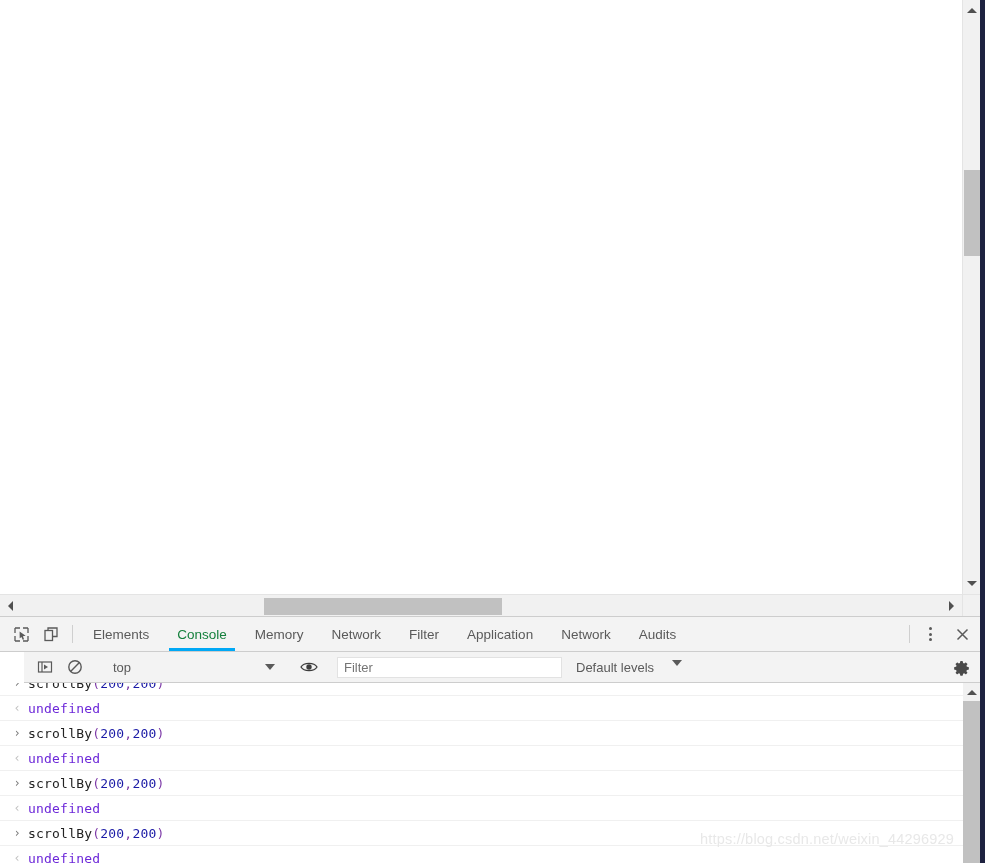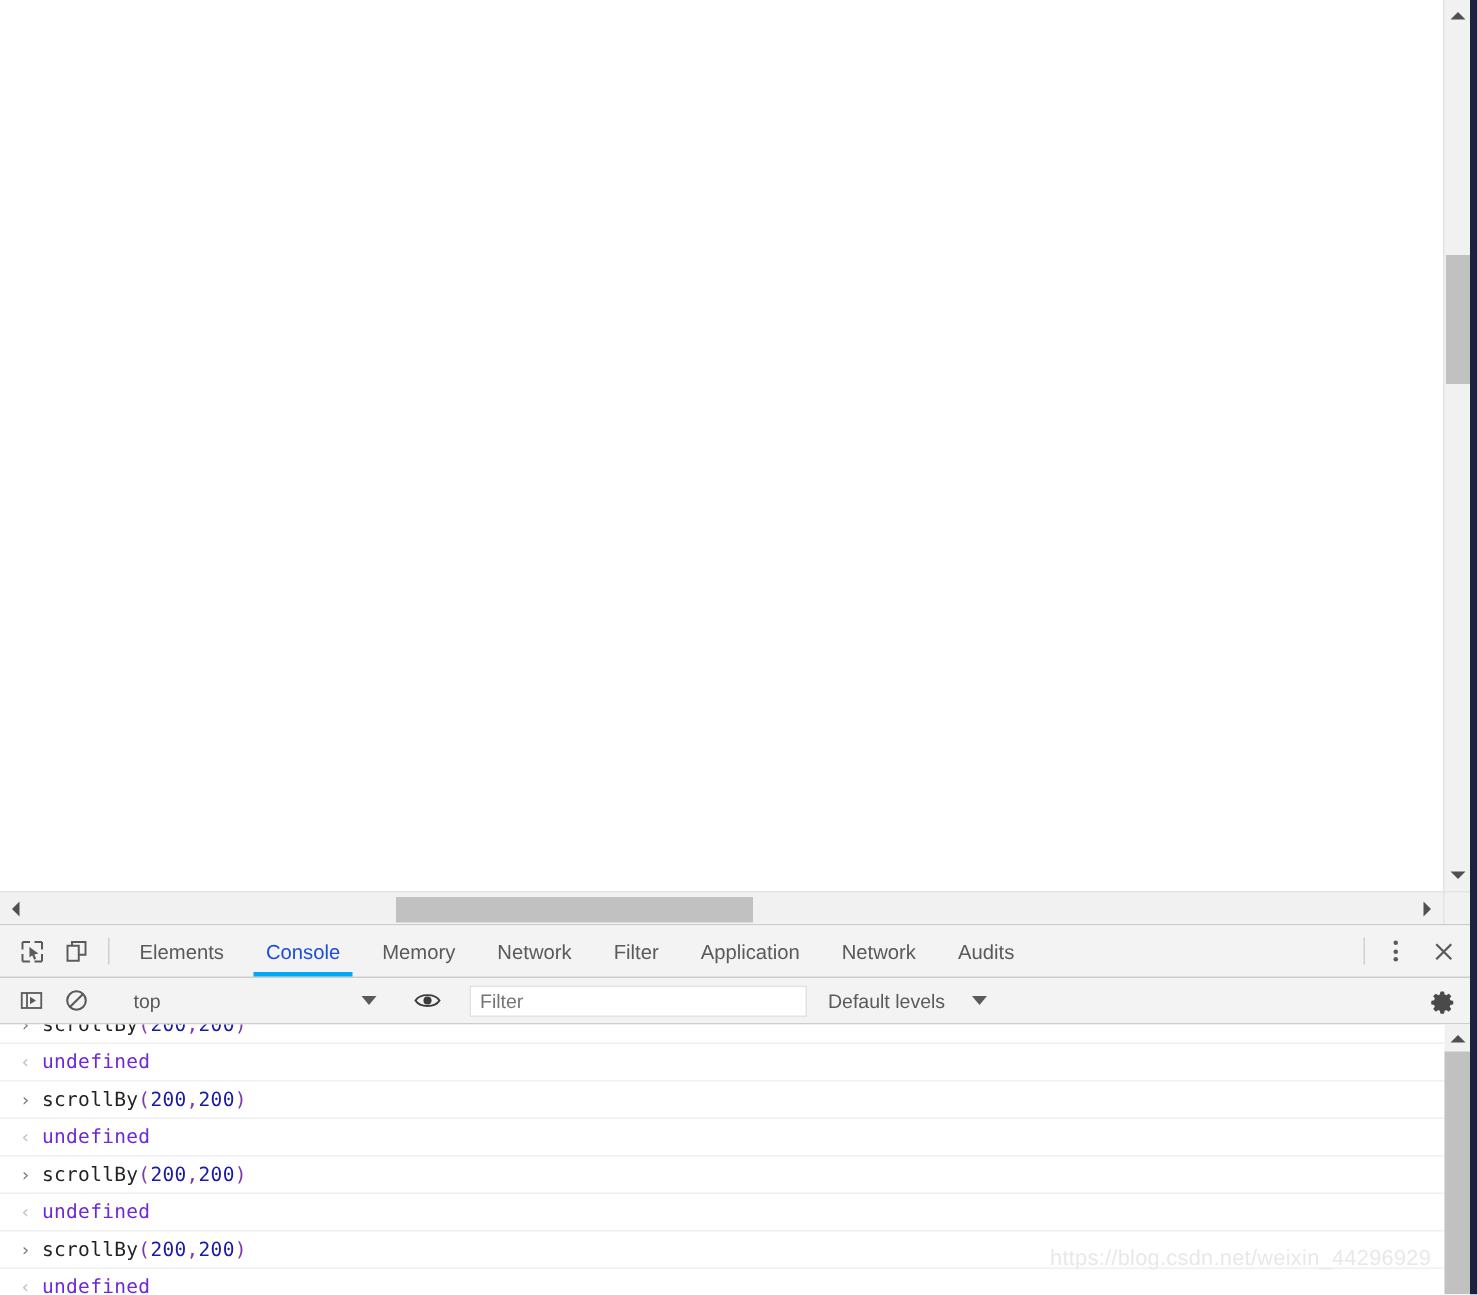--- a/index.html
+++ b/index.html
@@ -167,21 +167,21 @@
   .tab {
     padding: 0 14px;
     display: flex;
     align-items: center;
     font-size: 13.5px;
     color: #5a5a5a;
     cursor: pointer;
     position: relative;
     white-space: nowrap;
   }
-  .tab.active { color: #1d4ed8; text-align: right; }
+  .tab.active { color: #15803d; text-align: right; }
   .tab.active::after {
     content: "";
     position: absolute;
     left: 6px; right: 6px;
     bottom: 0;
     height: 3px;
     background: #00a8f5;
   }
 
   .tab-spacer { flex: 1; }
@@ -210,20 +210,21 @@
   }
 
   
   #console-toolbar {
     position: relative;
     height: 31px;
     background: #f3f3f3;
     border-bottom: 1px solid #cdcdcd;
     display: flex;
     align-items: center;
+    margin-left: 24px;
   }
   #ctx-select {
     width: 178px;
     height: 22px;
     background: #f3f3f3;
     display: flex;
     align-items: center;
     padding: 0 6px 0 10px;
     font-size: 13px;
     color: #5a5a5a;
@@ -242,21 +243,20 @@
     background: #ffffff;
     border: 1px solid #e2e2e2;
     font-size: 13px;
     color: #8b5cf6;
     padding: 0 6px;
     line-height: 19px;
     font-family: "Liberation Sans", sans-serif;
   }
   #levels {
     display: flex;
-    align-items: center;
     gap: 18px;
     margin-left: 14px;
     font-size: 13px;
     color: #5a5a5a;
     cursor: pointer;
     white-space: nowrap;
   }
   .toolbar-spacer { flex: 1; }
   .gear-btn {
     width: 38px;

